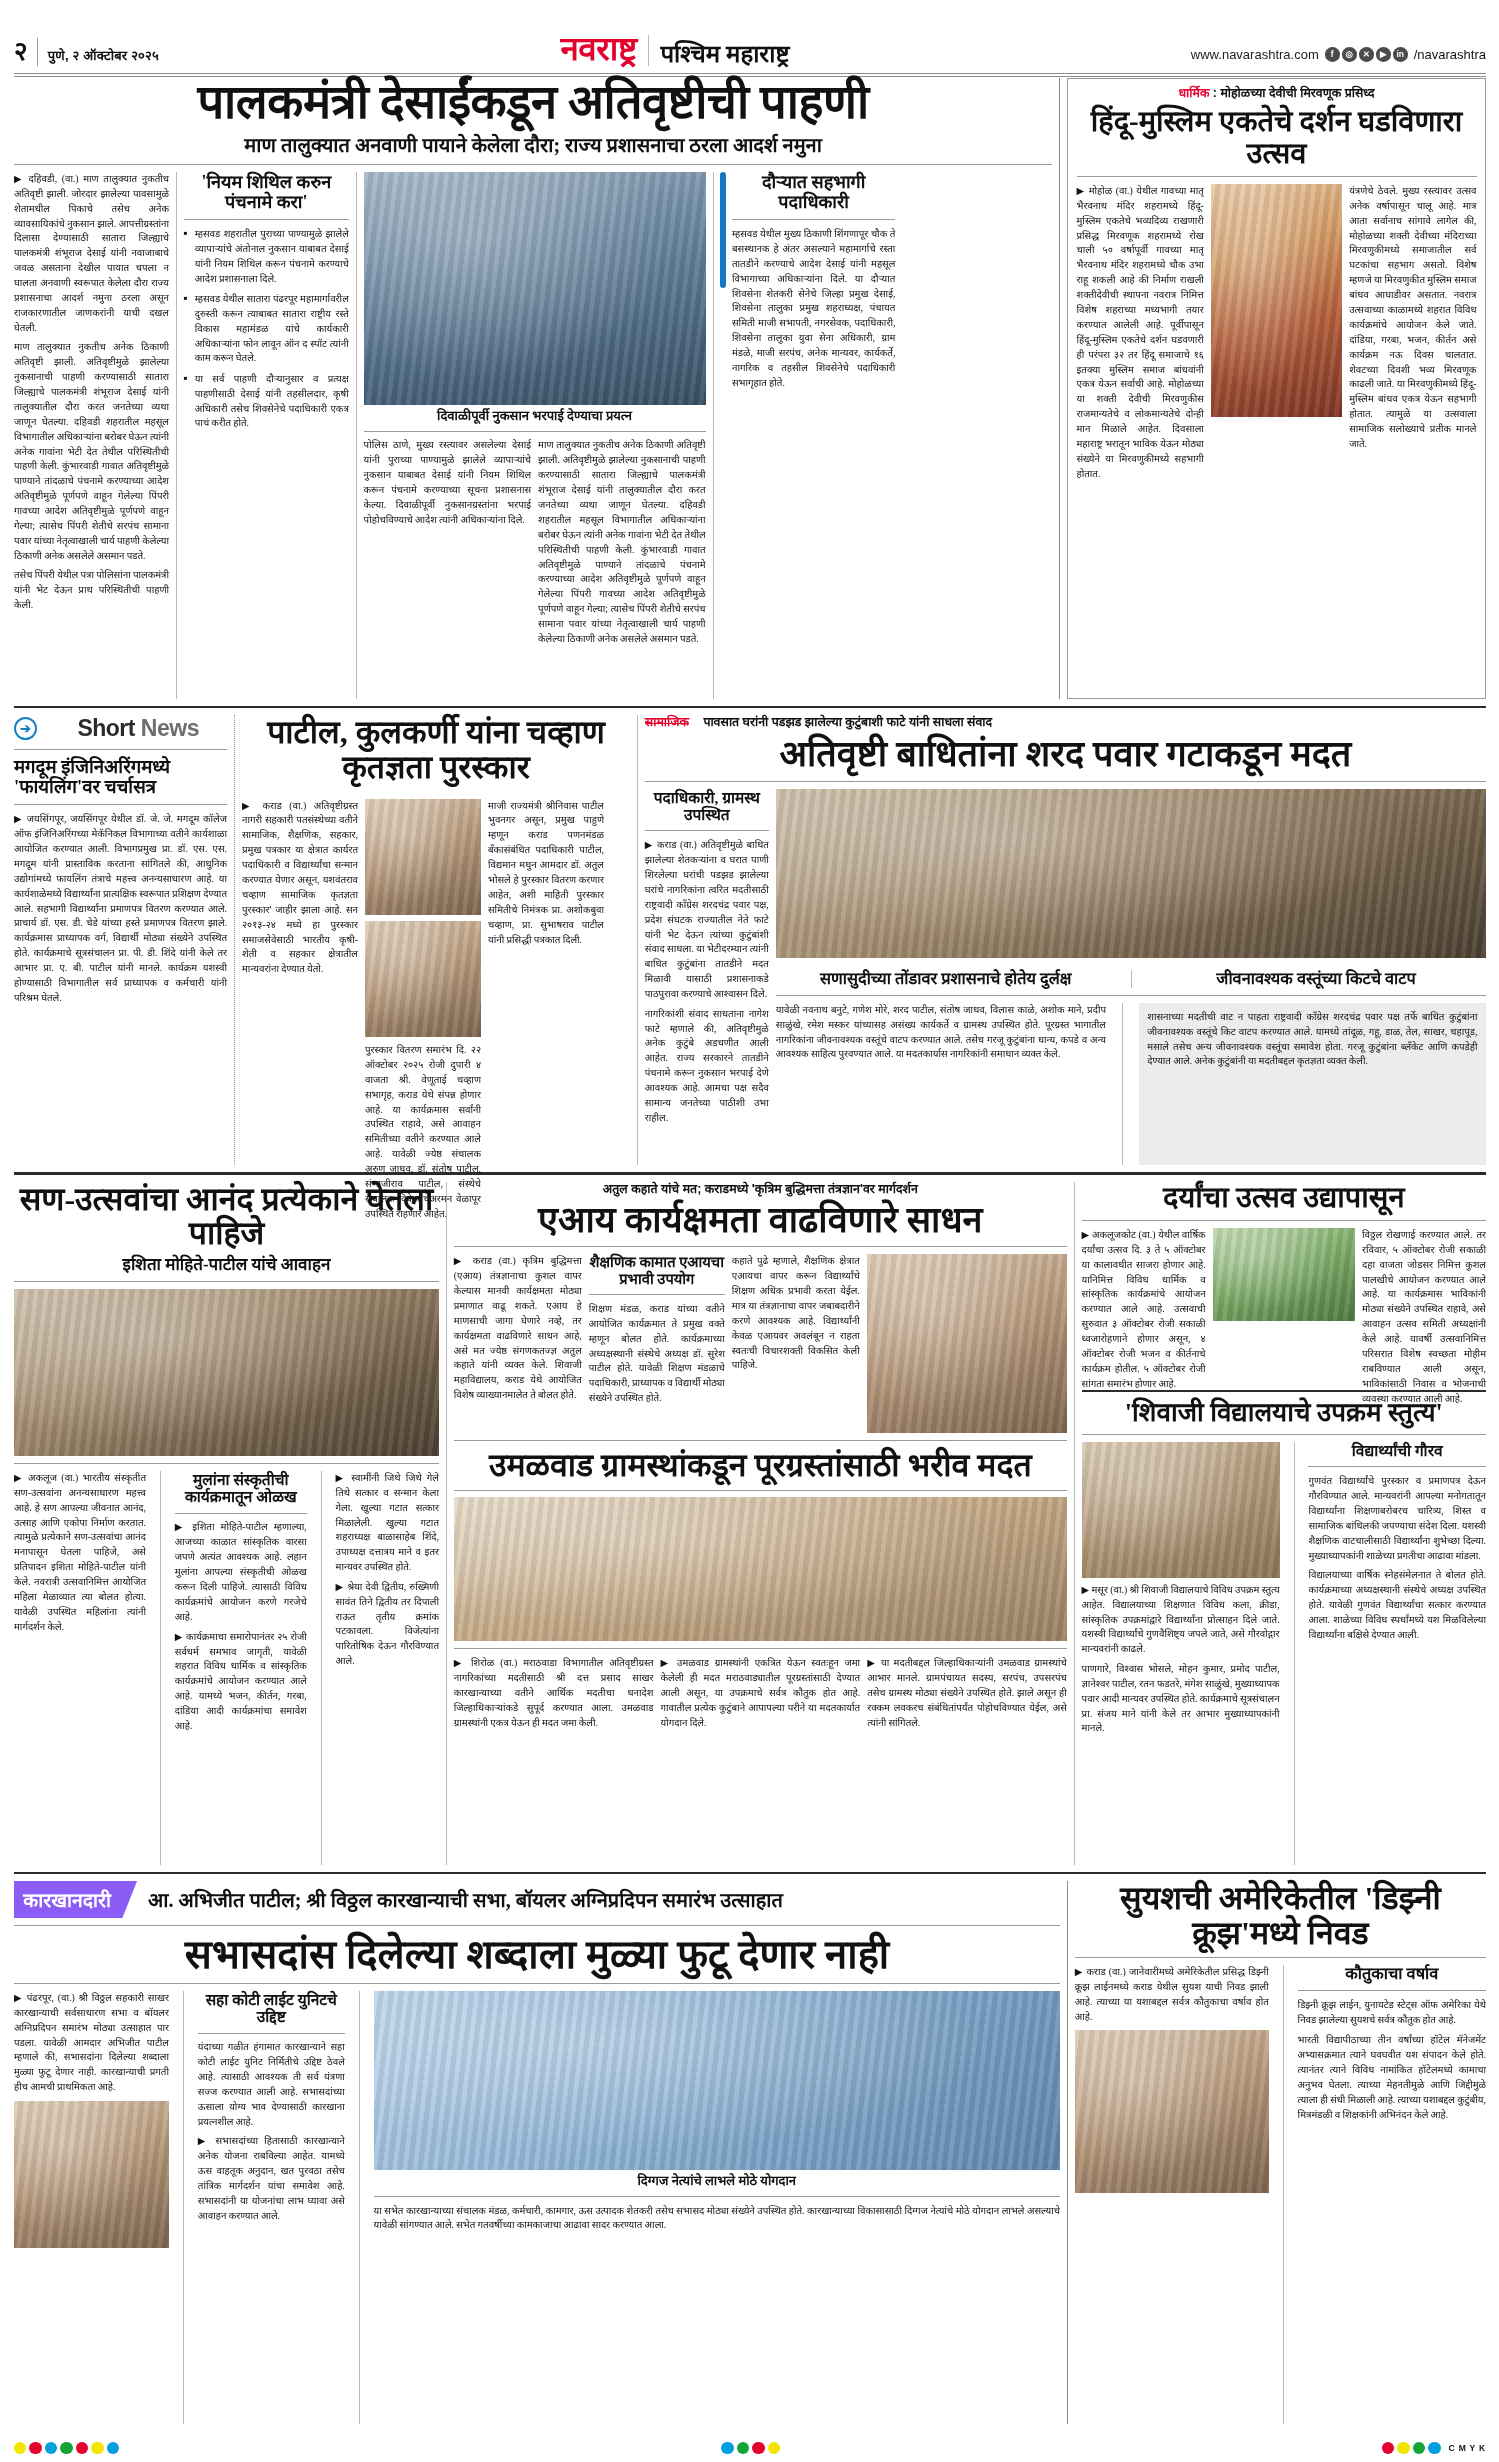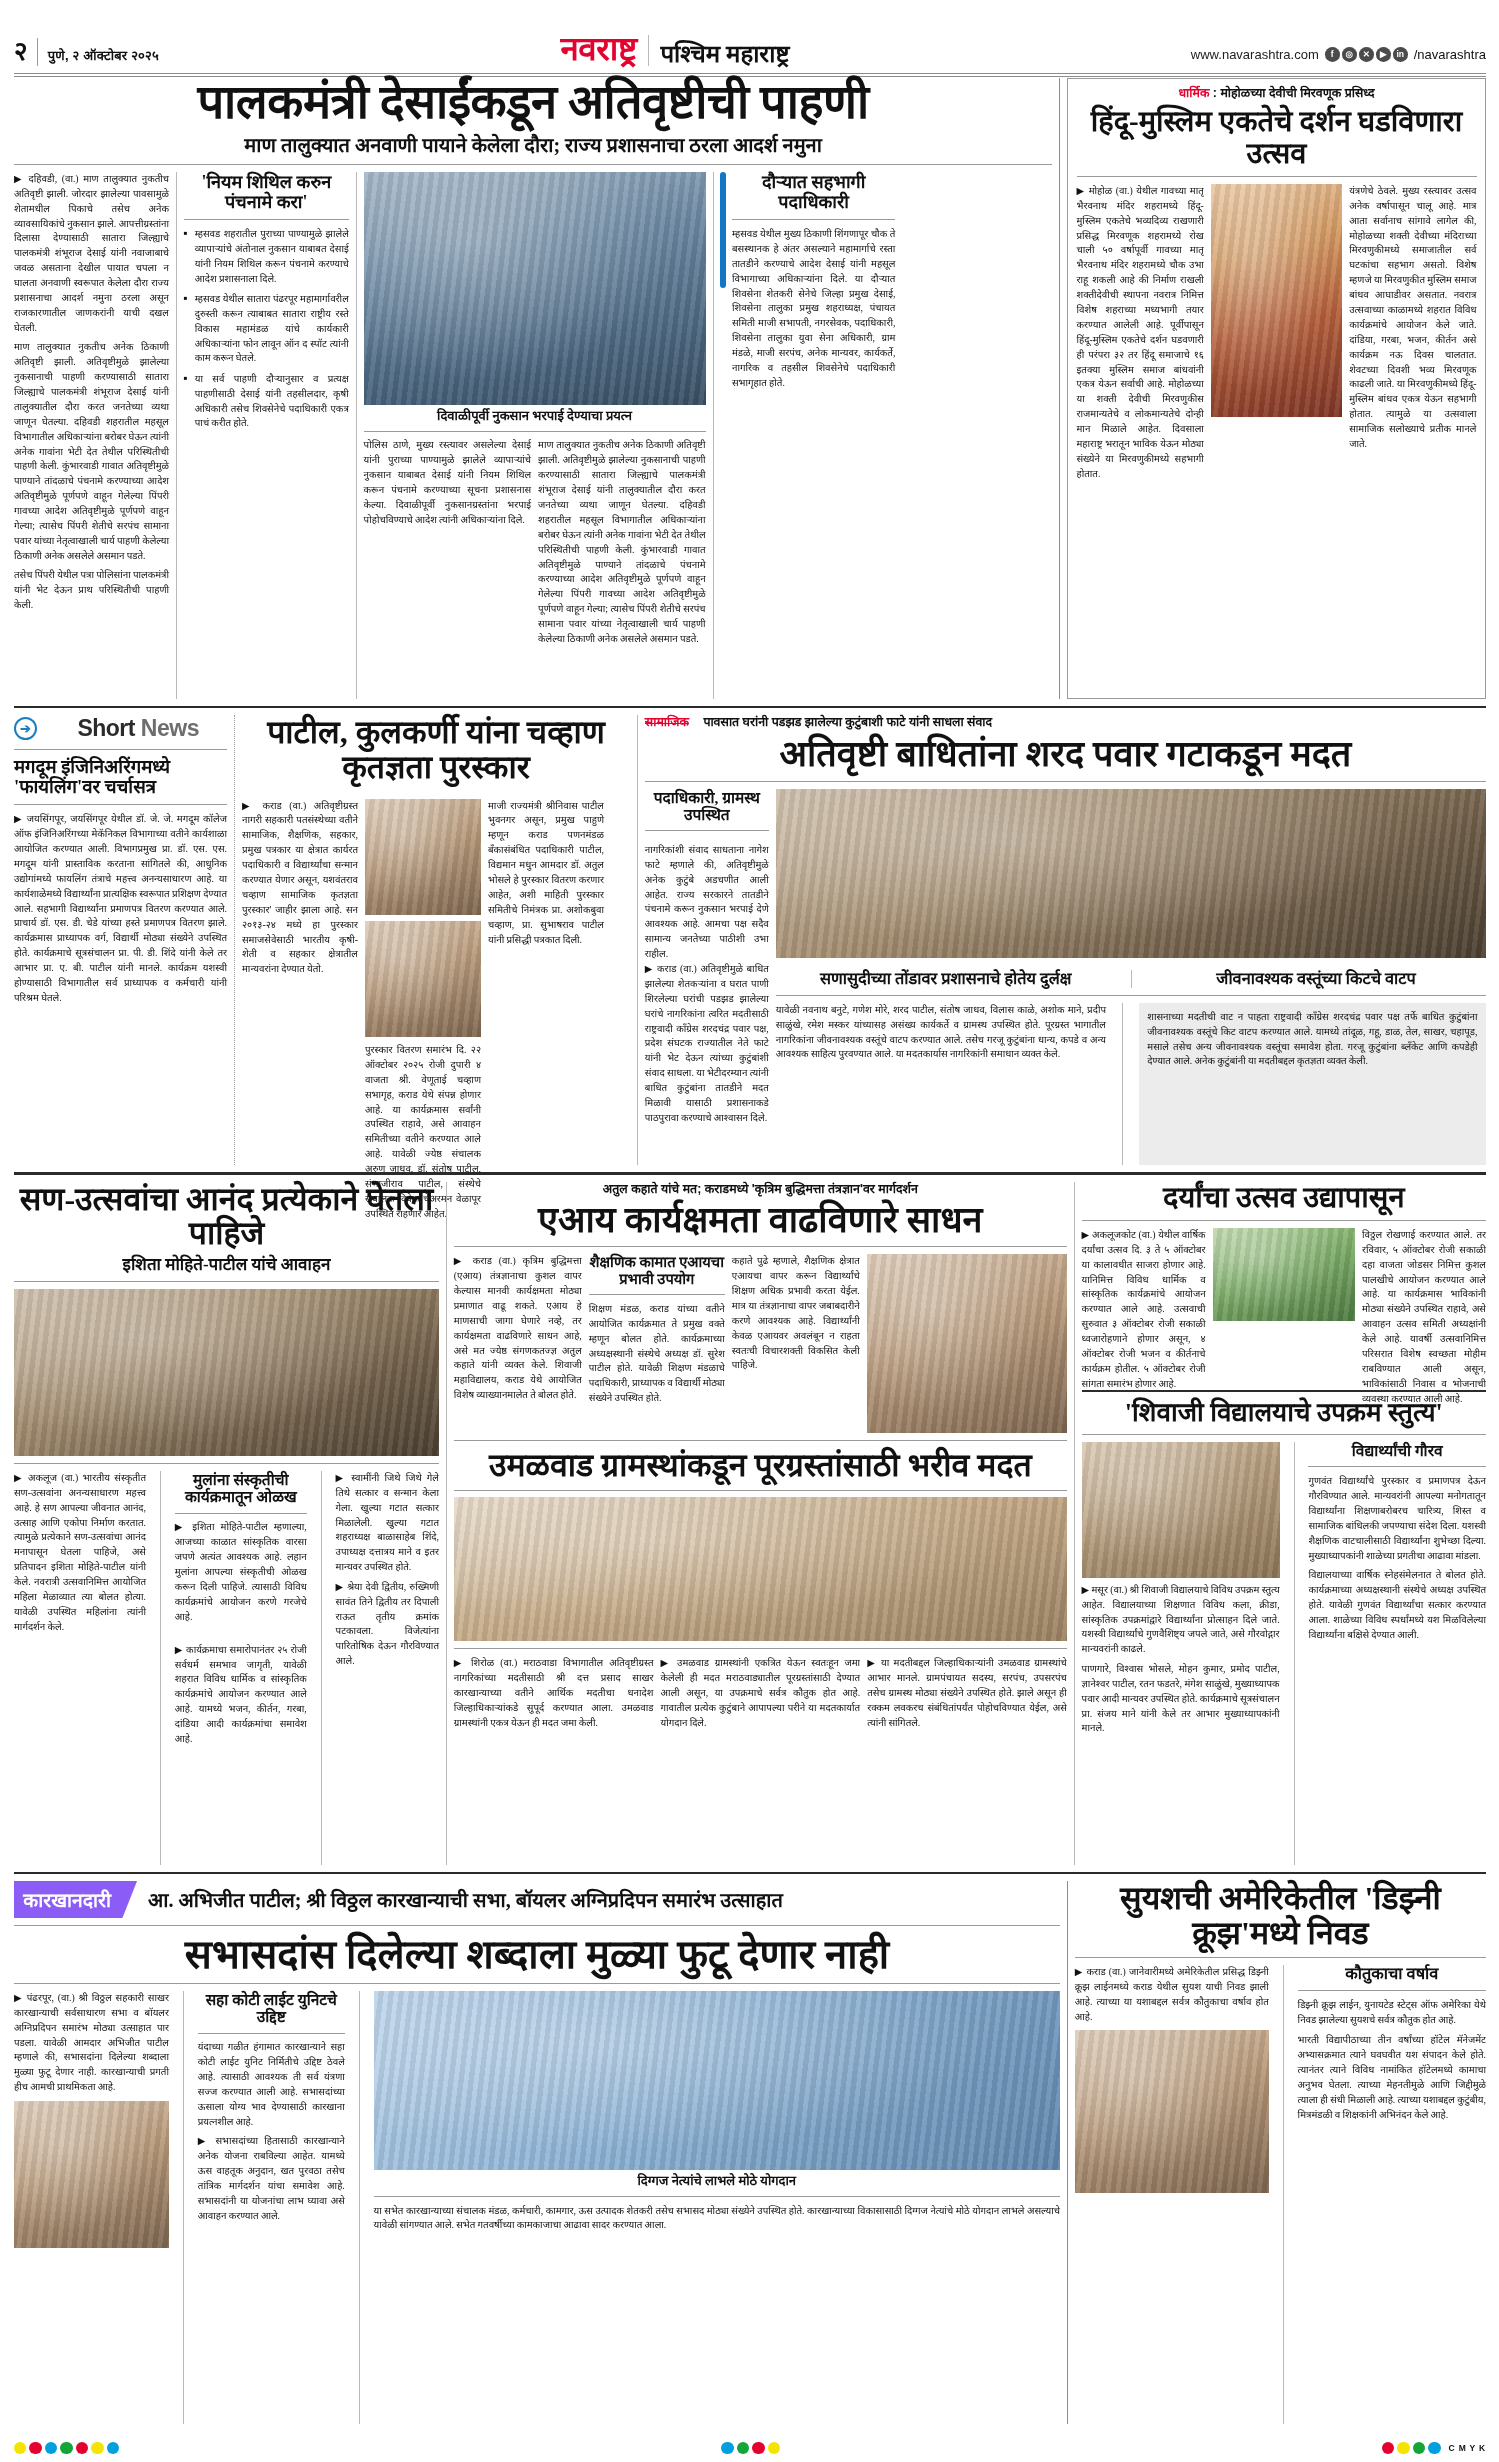--- a/index.html
+++ b/index.html
@@ -256,22 +256,22 @@
       <div class="kicker" style="text-align:left;">
         <span class="tag-strike">सामाजिक</span>
         <span style="margin-left:11px;">पावसात घरांनी पडझड झालेल्या कुटुंबाशी फाटे यांनी साधला संवाद</span>
       </div>
       <h2 class="sec xl" style="margin-top:4.7px;">अतिवृष्टी बाधितांना शरद पवार गटाकडून मदत</h2>
       <div class="hr"></div>
       <div class="row" style="flex:1; gap:7px;">
         <div class="col" style="width:124px;">
           <h3 class="box-title" style="font-size:15.5px;">पदाधिकारी, ग्रामस्थ उपस्थित</h3>
           <div class="hr"></div>
+          <div class="bt">▶ कराड (वा.) अतिवृष्टीमुळे बाधित झालेल्या शेतकऱ्यांना व घरात पाणी शिरलेल्या घरांची पडझड झालेल्या घरांचे नागरिकांना त्वरित मदतीसाठी राष्ट्रवादी काँग्रेस शरदचंद्र पवार पक्ष, प्रदेश संघटक राज्यातील नेते फाटे यांनी भेट देऊन त्यांच्या कुटुंबांशी संवाद साधला. या भेटीदरम्यान त्यांनी बाधित कुटुंबांना तातडीने मदत मिळावी यासाठी प्रशासनाकडे पाठपुरावा करण्याचे आश्वासन दिले.</div>
           <div class="bt" style="margin-top:4.7px;">नागरिकांशी संवाद साधताना नागेश फाटे म्हणाले की, अतिवृष्टीमुळे अनेक कुटुंबे अडचणीत आली आहेत. राज्य सरकारने तातडीने पंचनामे करून नुकसान भरपाई देणे आवश्यक आहे. आमचा पक्ष सदैव सामान्य जनतेच्या पाठीशी उभा राहील.</div>
-          <div class="bt">▶ कराड (वा.) अतिवृष्टीमुळे बाधित झालेल्या शेतकऱ्यांना व घरात पाणी शिरलेल्या घरांची पडझड झालेल्या घरांचे नागरिकांना त्वरित मदतीसाठी राष्ट्रवादी काँग्रेस शरदचंद्र पवार पक्ष, प्रदेश संघटक राज्यातील नेते फाटे यांनी भेट देऊन त्यांच्या कुटुंबांशी संवाद साधला. या भेटीदरम्यान त्यांनी बाधित कुटुंबांना तातडीने मदत मिळावी यासाठी प्रशासनाकडे पाठपुरावा करण्याचे आश्वासन दिले.</div>
         </div>
         <div class="col" style="flex:1;">
           <div class="ph crowd" style="height:169px;"></div>
           <div class="row" style="gap:7.8px; margin-top:12px;">
             <div class="col" style="flex:1;">
               <h3 class="box-title" style="font-size:16.3px;">सणासुदीच्या तोंडावर प्रशासनाचे होतेय दुर्लक्ष</h3>
             </div>
             <div class="sep-v"></div>
             <div class="col" style="flex:1;">
               <h3 class="box-title" style="font-size:16.3px;">जीवनावश्यक वस्तूंच्या किटचे वाटप</h3>
@@ -300,21 +300,21 @@
       <div class="hr"></div>
       <div class="row" style="flex:1; gap:7px;">
         <div class="col" style="width:132px;">
           <div class="bt">▶ अकलूज (वा.) भारतीय संस्कृतीत सण-उत्सवांना अनन्यसाधारण महत्त्व आहे. हे सण आपल्या जीवनात आनंद, उत्साह आणि एकोपा निर्माण करतात. त्यामुळे प्रत्येकाने सण-उत्सवांचा आनंद मनापासून घेतला पाहिजे, असे प्रतिपादन इशिता मोहिते-पाटील यांनी केले. नवरात्री उत्सवानिमित्त आयोजित महिला मेळाव्यात त्या बोलत होत्या. यावेळी उपस्थित महिलांना त्यांनी मार्गदर्शन केले.</div>
         </div>
         <div class="sep-v"></div>
         <div class="col" style="width:132px;">
           <h3 class="box-title" style="font-size:15.5px;">मुलांना संस्कृतीची कार्यक्रमातून ओळख</h3>
           <div class="hr"></div>
           <div class="bt">▶ इशिता मोहिते-पाटील म्हणाल्या, आजच्या काळात सांस्कृतिक वारसा जपणे अत्यंत आवश्यक आहे. लहान मुलांना आपल्या संस्कृतीची ओळख करून दिली पाहिजे. त्यासाठी विविध कार्यक्रमांचे आयोजन करणे गरजेचे आहे.</div>
-          <div class="bt" style="margin-top:18px;">▶ कार्यक्रमाचा समारोपानंतर २५ रोजी सर्वधर्म समभाव जागृती, यावेळी शहरात विविध धार्मिक व सांस्कृतिक कार्यक्रमांचे आयोजन करण्यात आले आहे. यामध्ये भजन, कीर्तन, गरबा, दांडिया आदी कार्यक्रमांचा समावेश आहे.</div>
+          <div class="bt" style="margin-top:5px;">▶ कार्यक्रमाचा समारोपानंतर २५ रोजी सर्वधर्म समभाव जागृती, यावेळी शहरात विविध धार्मिक व सांस्कृतिक कार्यक्रमांचे आयोजन करण्यात आले आहे. यामध्ये भजन, कीर्तन, गरबा, दांडिया आदी कार्यक्रमांचा समावेश आहे.</div>
         </div>
         <div class="sep-v"></div>
         <div class="col" style="flex:1;">
           <div class="bt">▶ स्वामींनी जिथे जिथे गेले तिथे सत्कार व सन्मान केला गेला. खुल्या गटात सत्कार मिळालेली. खुल्या गटात शहराध्यक्ष बाळासाहेब शिंदे, उपाध्यक्ष दत्तात्रय माने व इतर मान्यवर उपस्थित होते.</div>
           <div class="bt" style="margin-top:4.7px;">▶ श्रेया देवी द्वितीय, रुख्मिणी सावंत तिने द्वितीय तर दिपाली राऊत तृतीय क्रमांक पटकावला. विजेत्यांना पारितोषिक देऊन गौरविण्यात आले.</div>
         </div>
       </div>
     </div>
 
     <div class="sep-v"></div>

